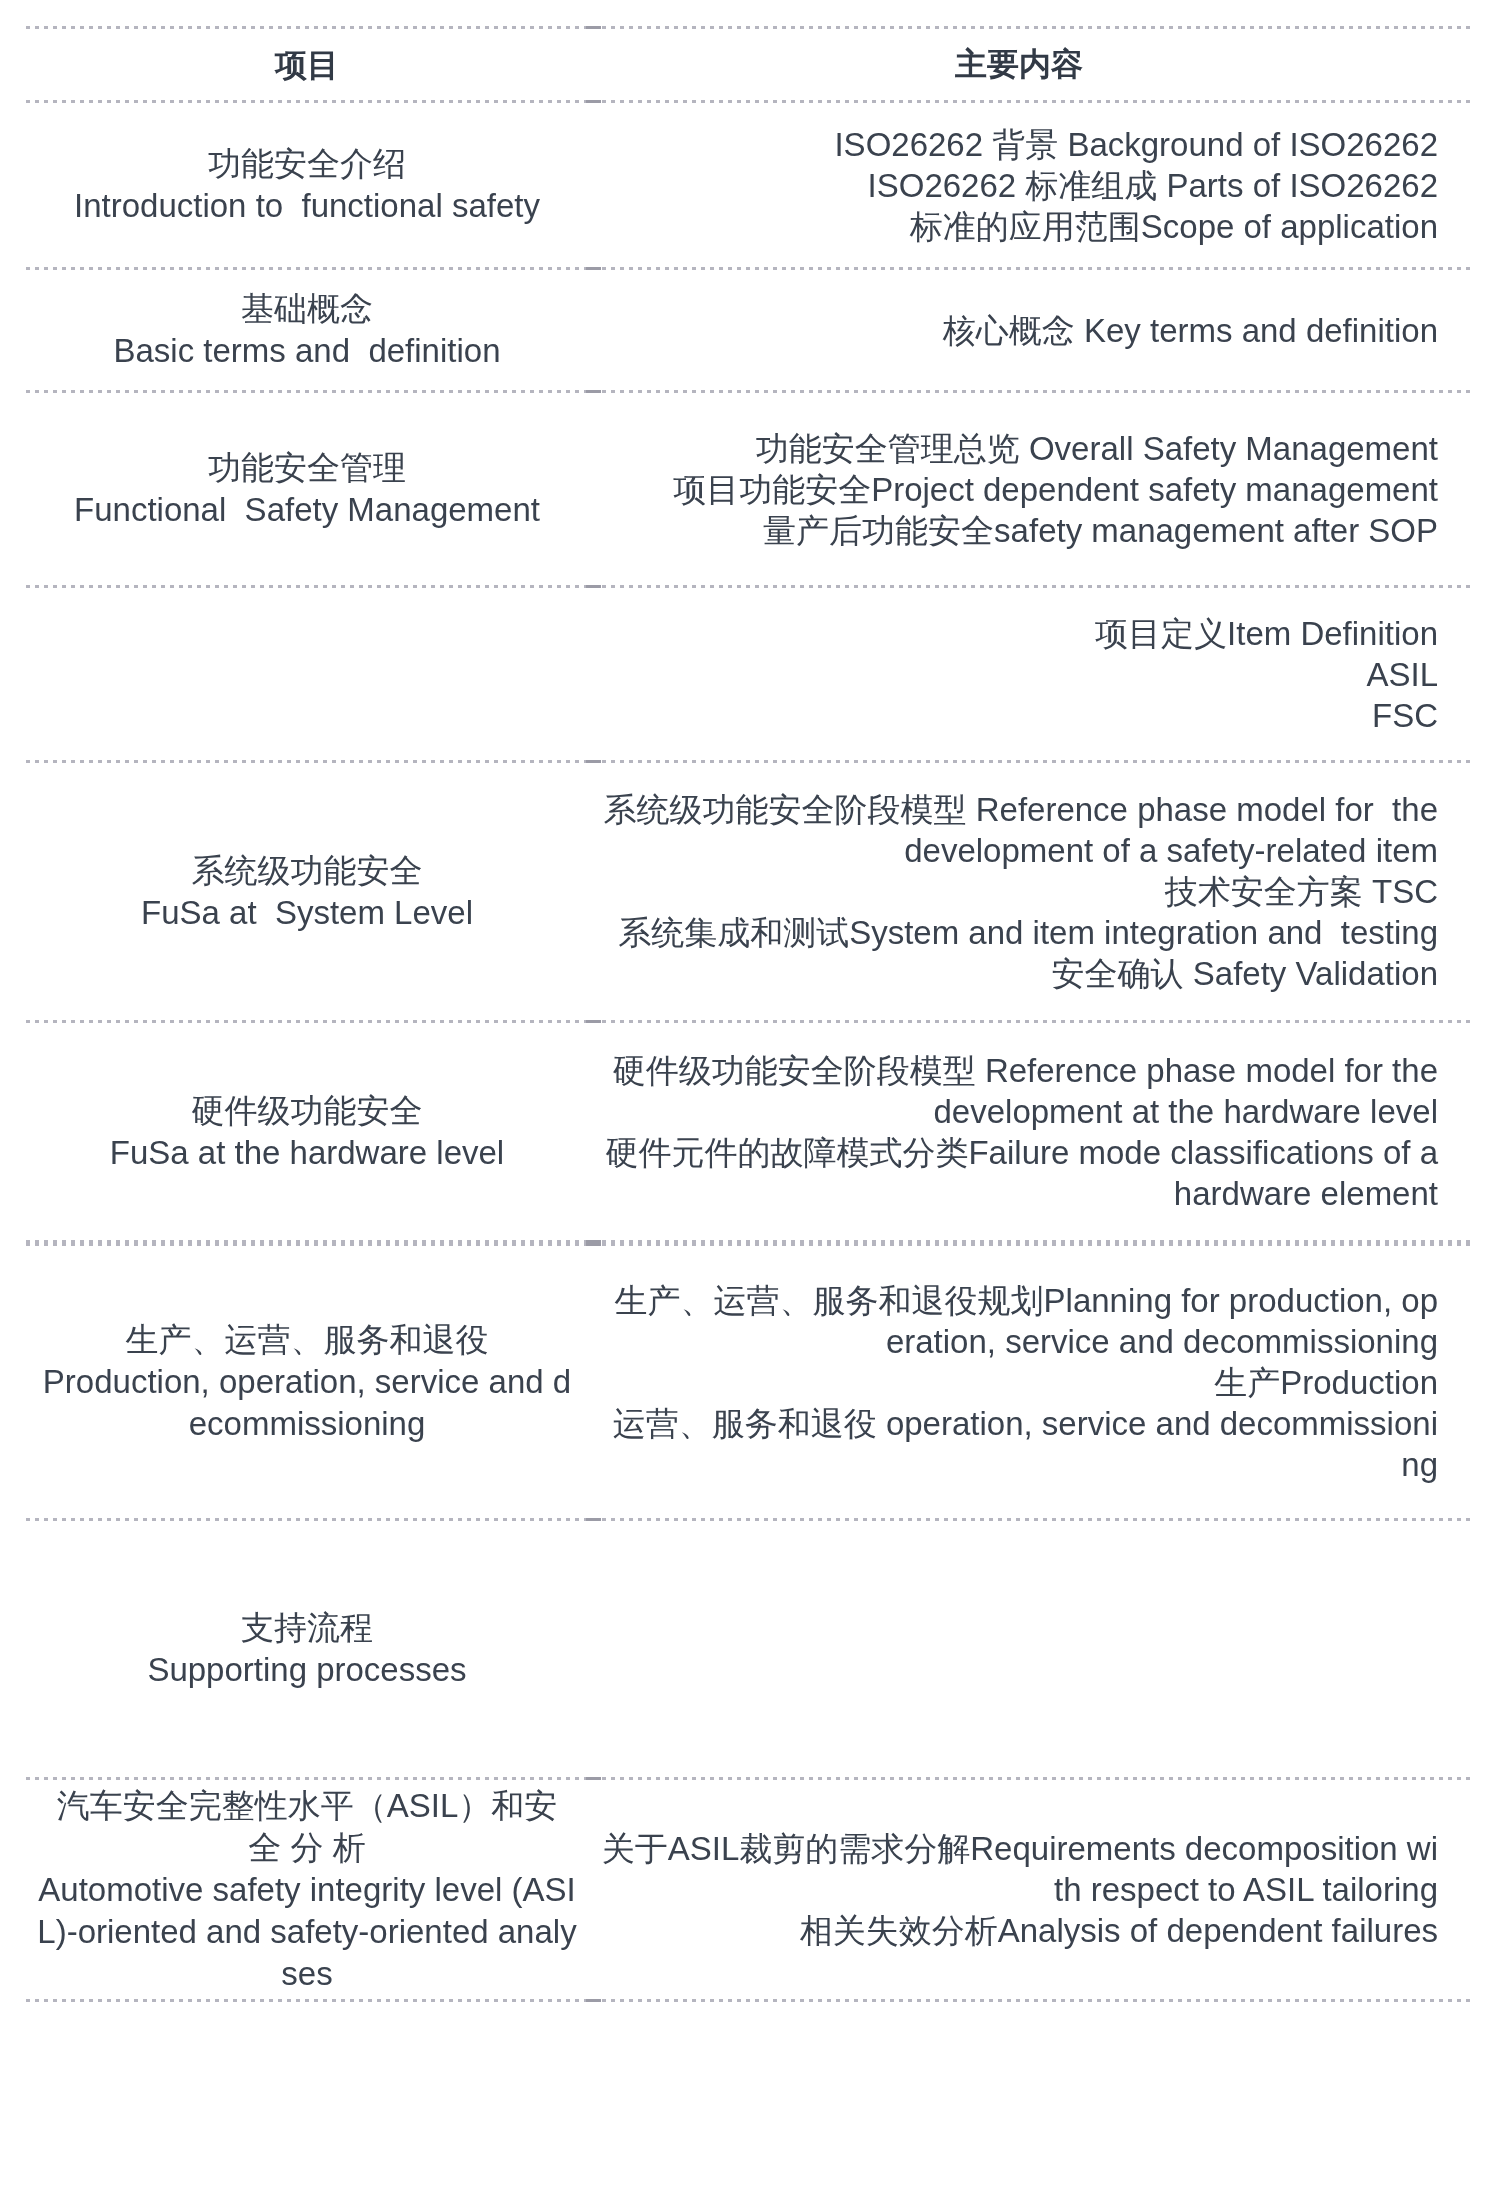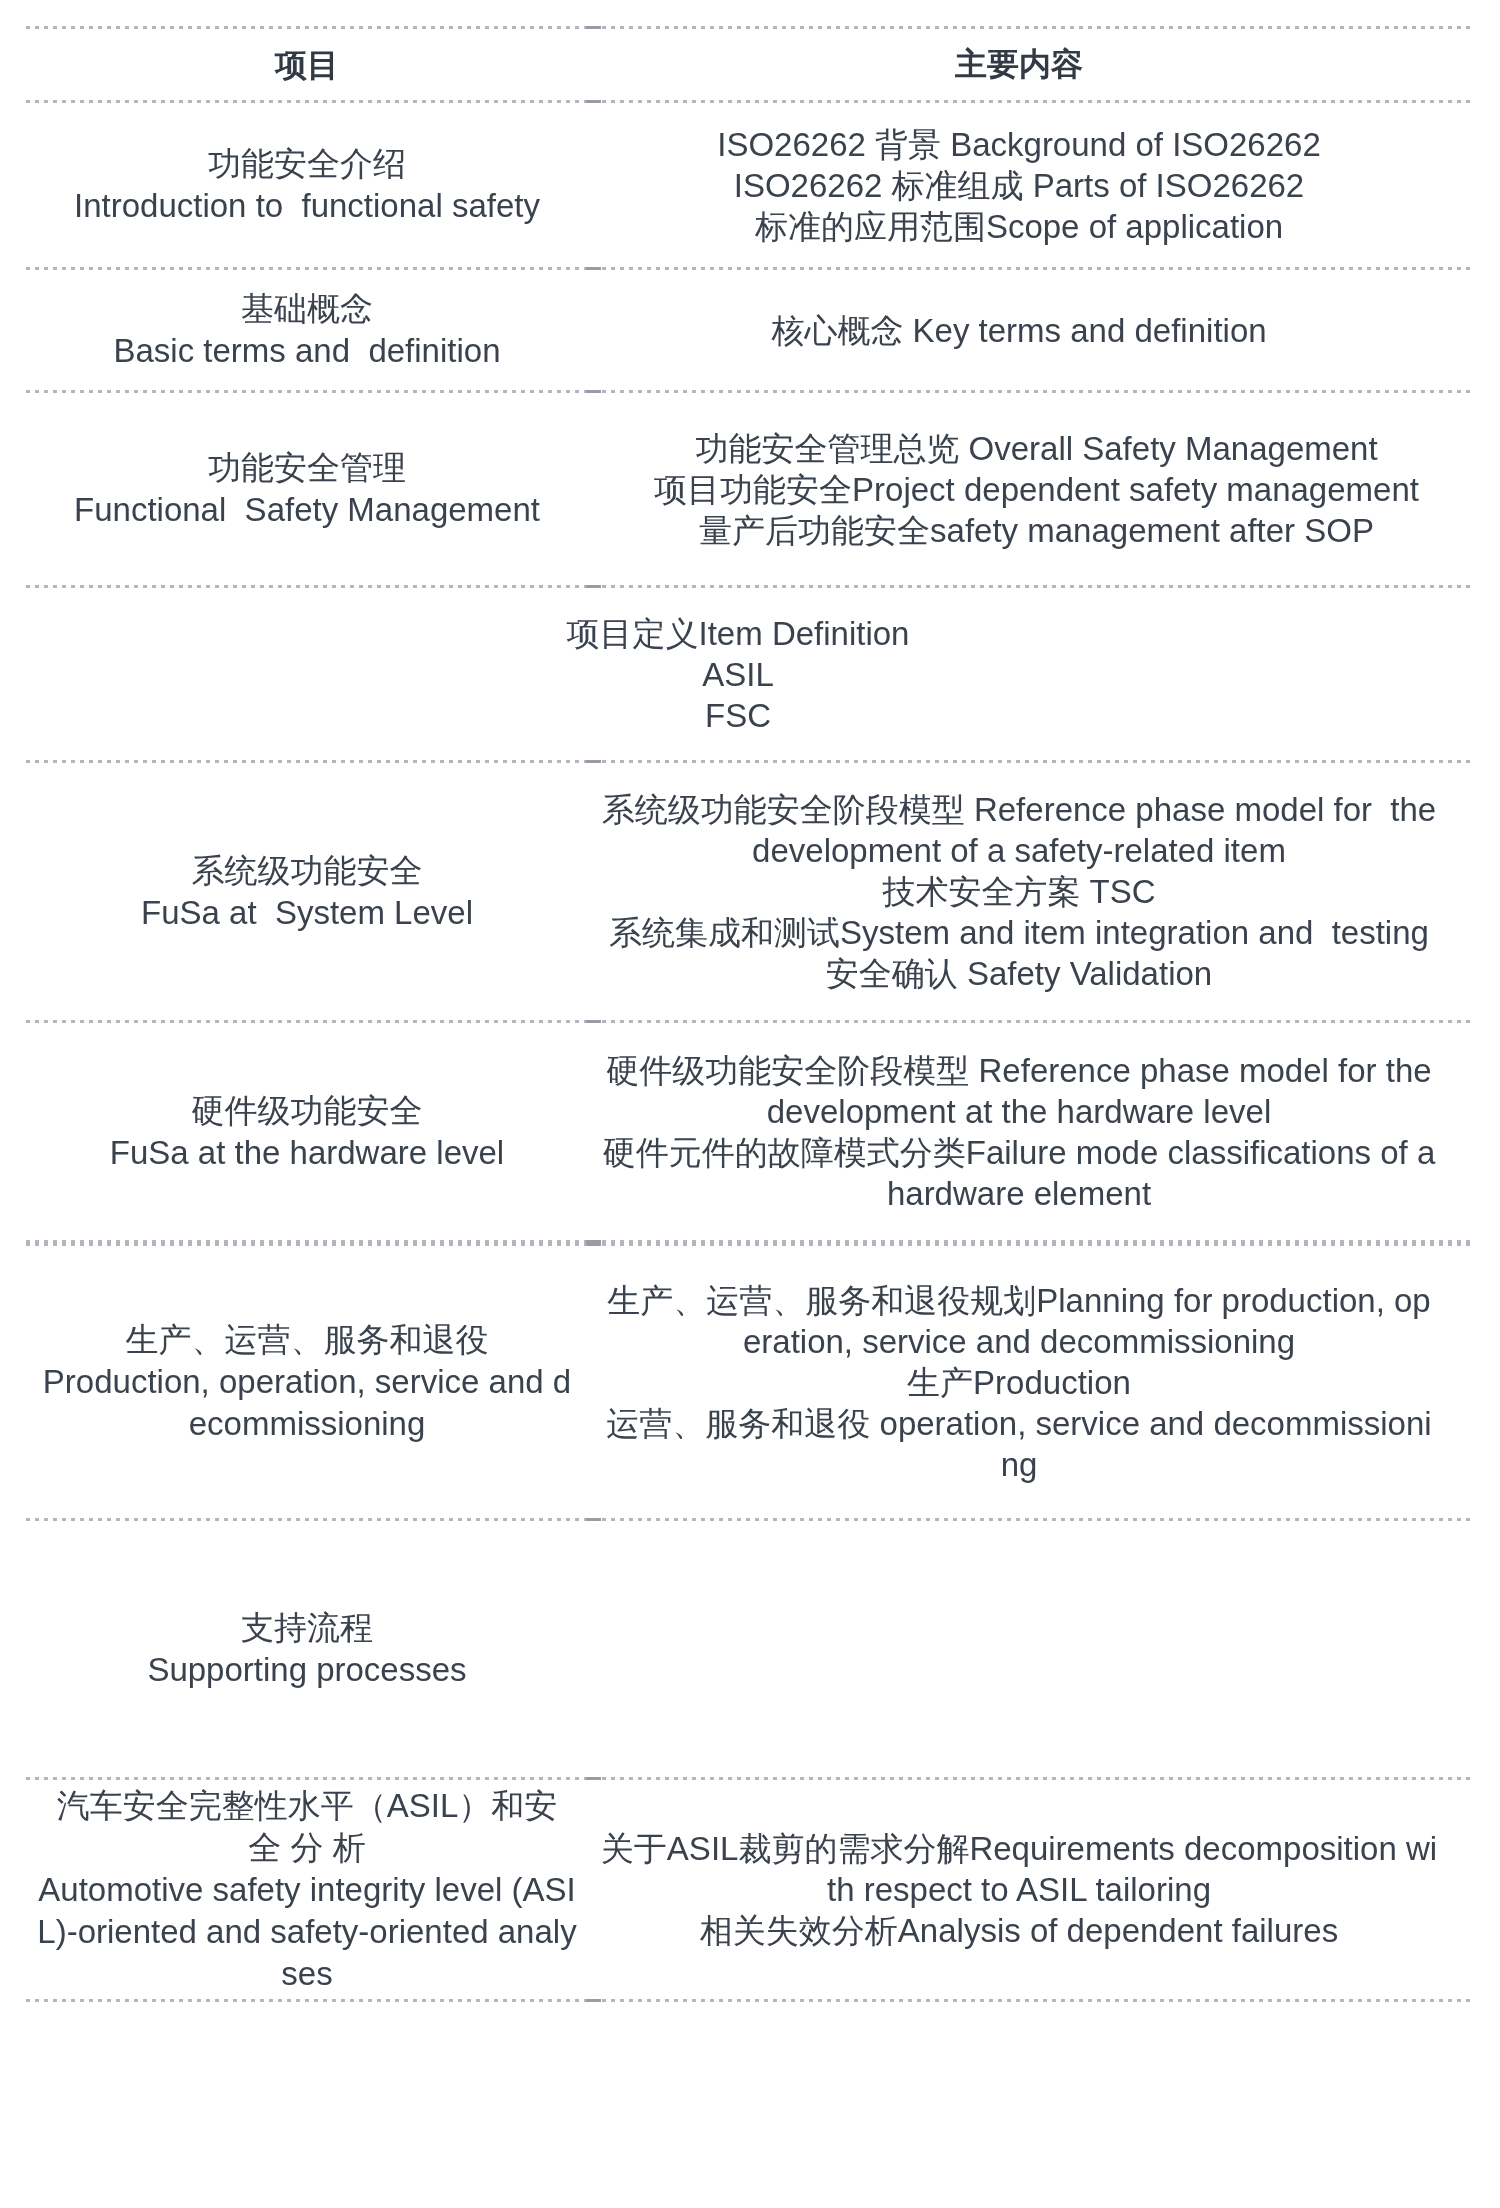--- a/index.html
+++ b/index.html
@@ -33,21 +33,21 @@
     width:562px;flex:0 0 562px;
     box-sizing:border-box;
     padding:0 10px;
     text-align:center;
     line-height:42px;
   }
   .cell-right{
     flex:1 1 auto;
     box-sizing:border-box;
     padding:0 36px 0 12px;
-    text-align:center;
+    text-align:right;
     line-height:41px;
   }
   .header-row .cell{
     font-weight:bold;
     font-size:32px;
     color:#323a46;
     text-align:center;
     word-break:normal;
   }
   

